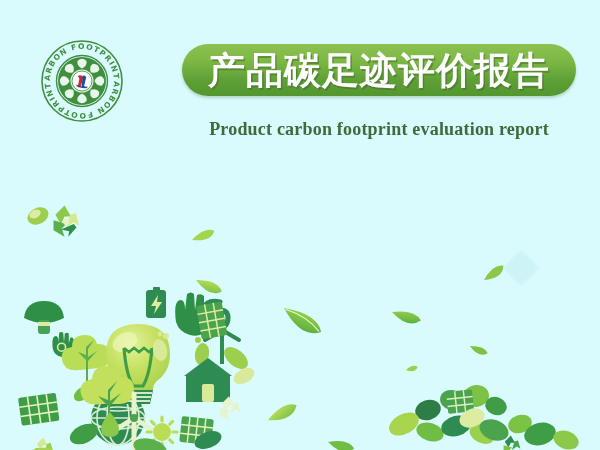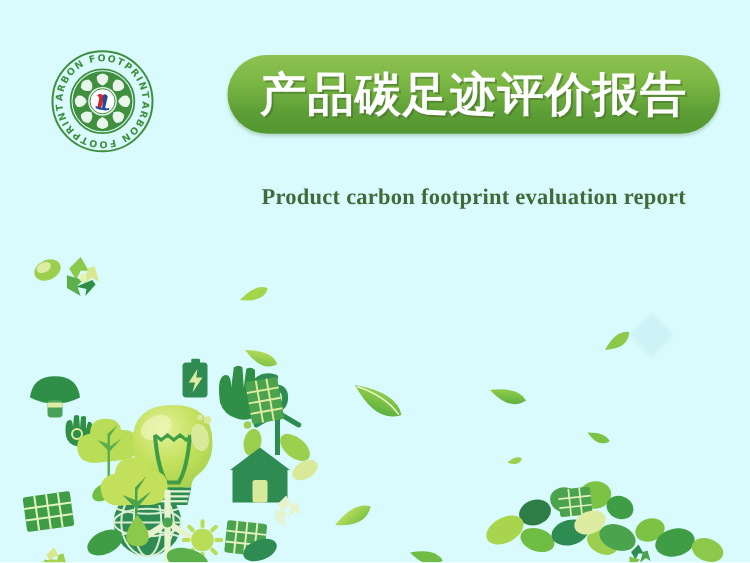--- a/index.html
+++ b/index.html
@@ -40,21 +40,21 @@
     height: 84px;
   }
   .emblem svg { display: block; width: 84px; height: 84px; }
 
   
   .title-pill {
     position: absolute;
     left: 182px;
     top: 44px;
     width: 394px;
-    height: 63px;
+    height: 52px;
     border-radius: 32px;
     background: linear-gradient(180deg, #8cc152 0%, #7db844 32%, #5d9f36 72%, #54962f 100%);
     box-shadow: 0 2px 3px rgba(60,100,40,.25);
     display: flex;
     align-items: center;
     justify-content: center;
   }
   .title-text {
     color: #ffffff;
     font-family: "DejaVu Sans", "Liberation Sans", sans-serif;
@@ -72,21 +72,20 @@
     left: 182px;
     top: 119px;
     width: 394px;
     text-align: center;
     color: #3f6b3a;
     font-family: "Liberation Serif", "DejaVu Serif", serif;
     font-size: 18px;
     font-weight: bold;
     letter-spacing: .2px;
     white-space: nowrap;
-    margin-top: 28px;
   }
 
   
   .illustration {
     position: absolute;
     left: 0;
     top: 180px;
     width: 600px;
     height: 270px;
   }

